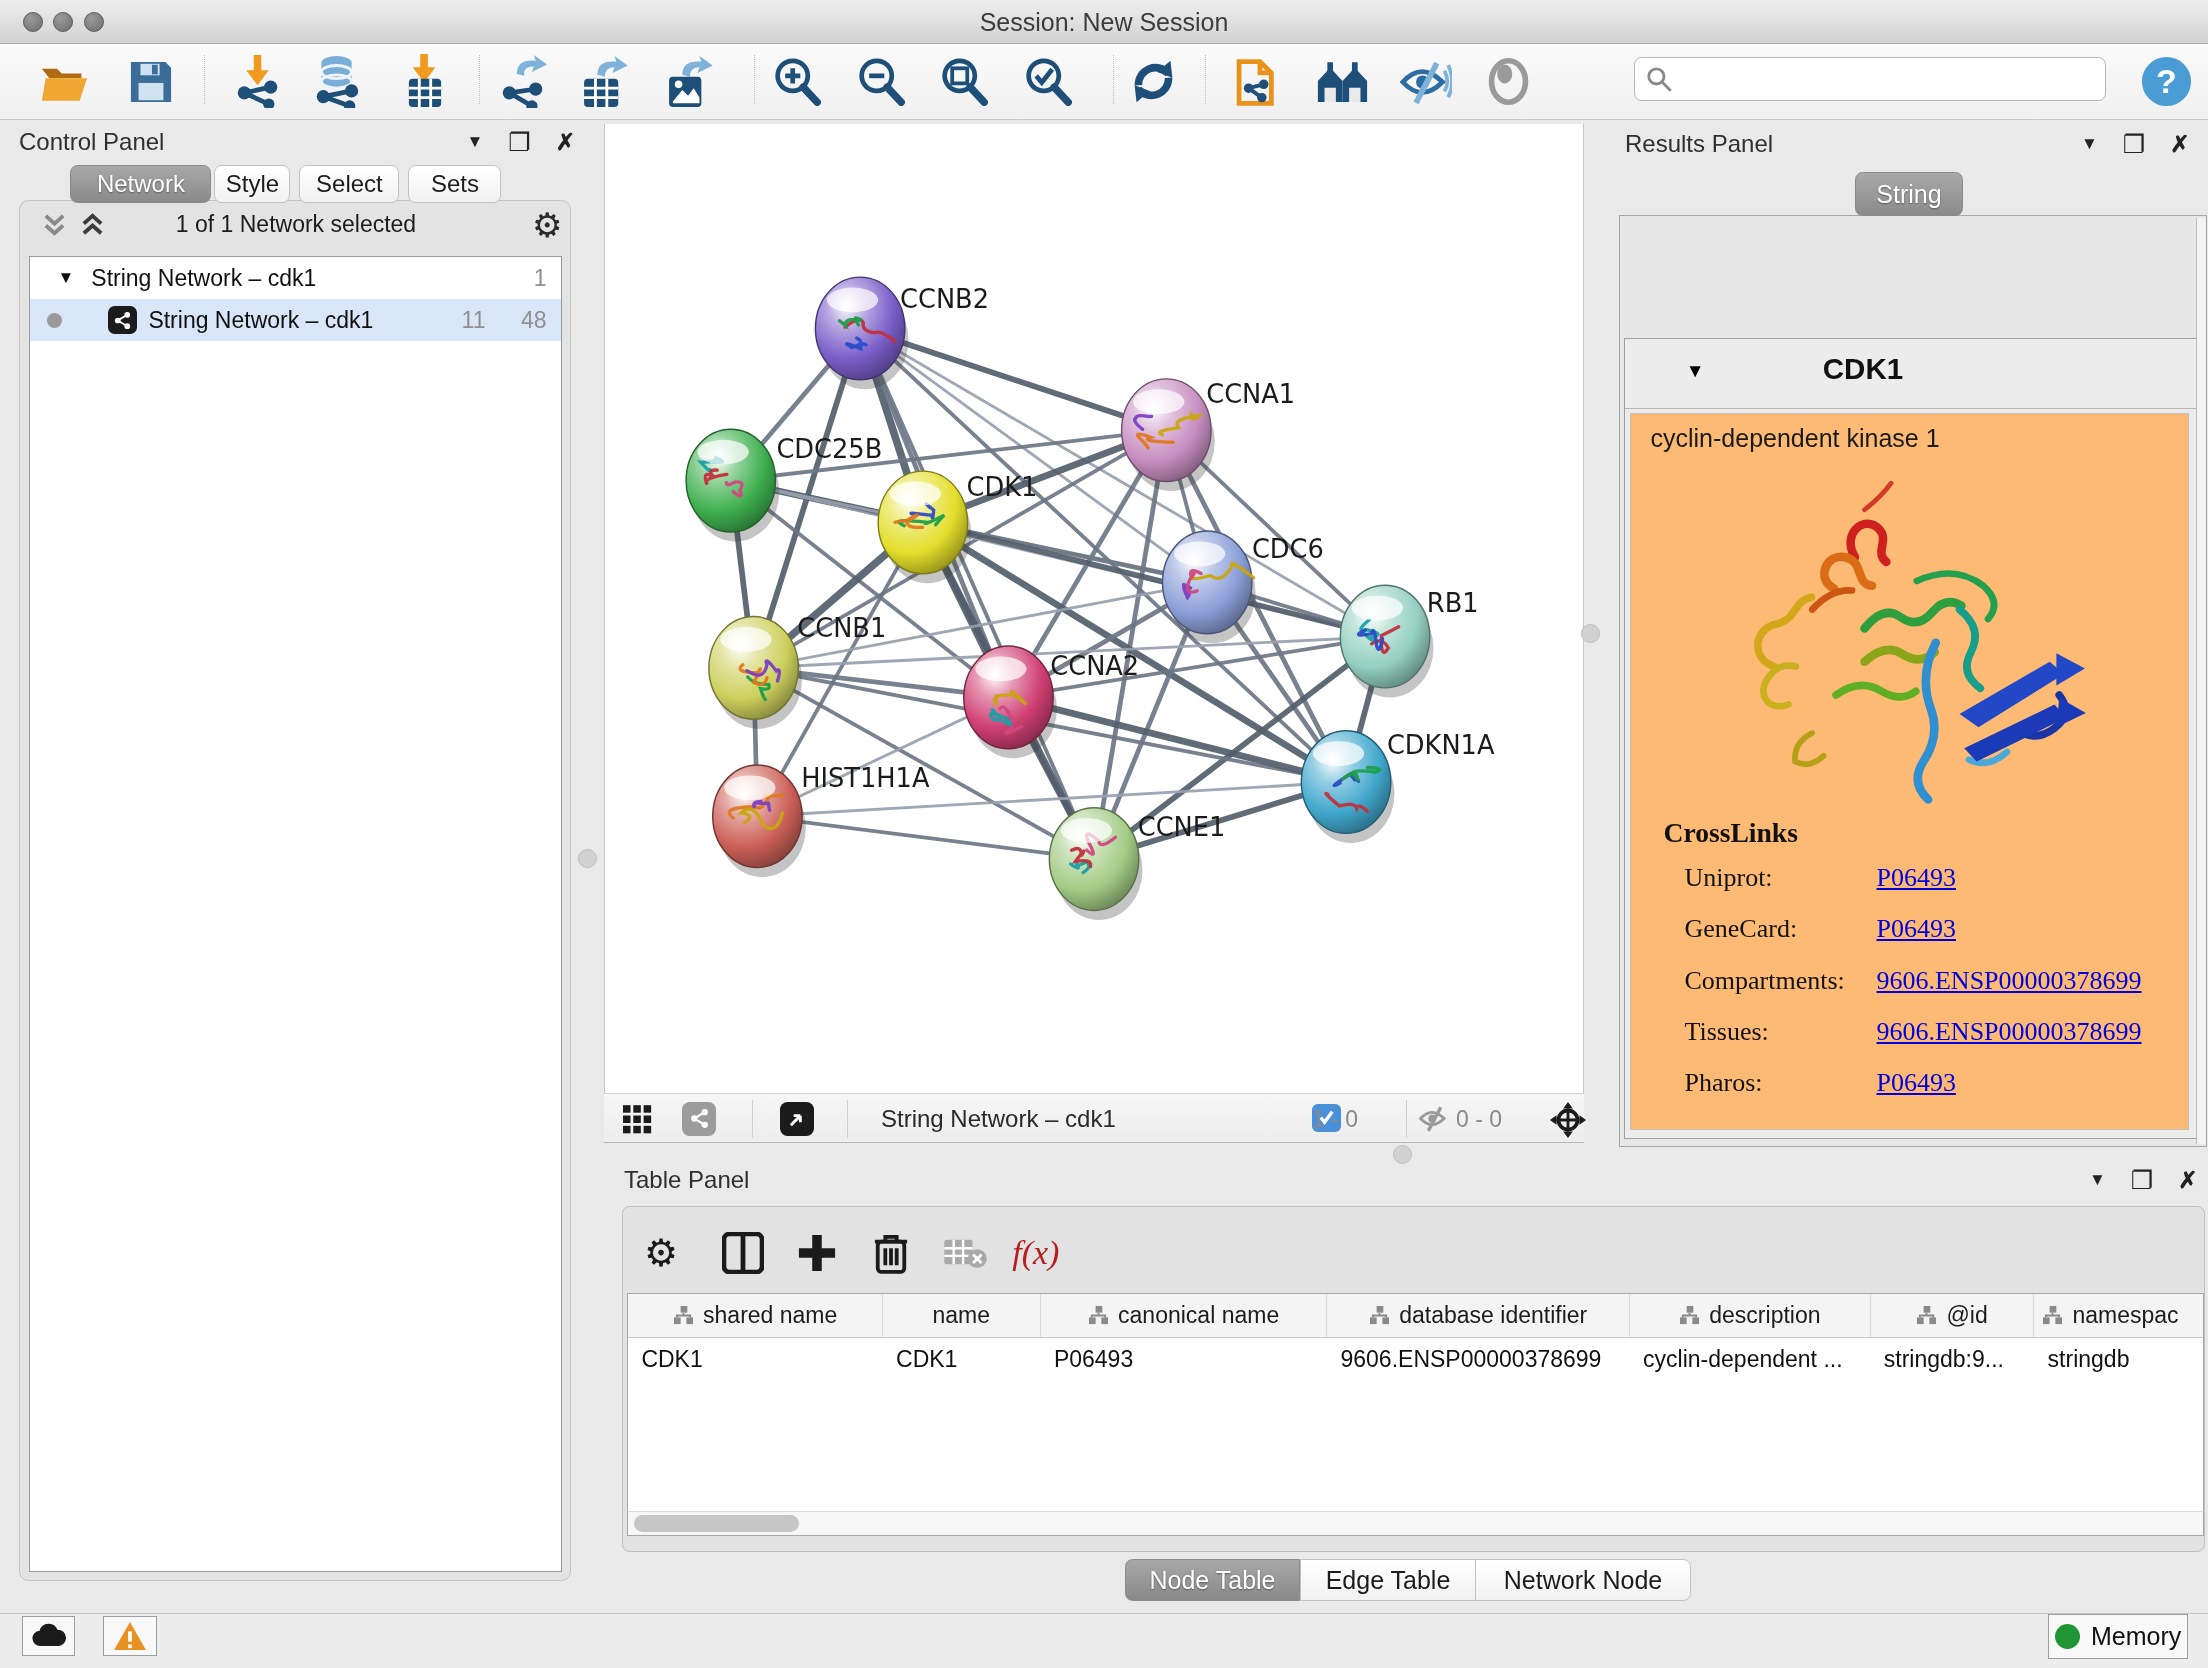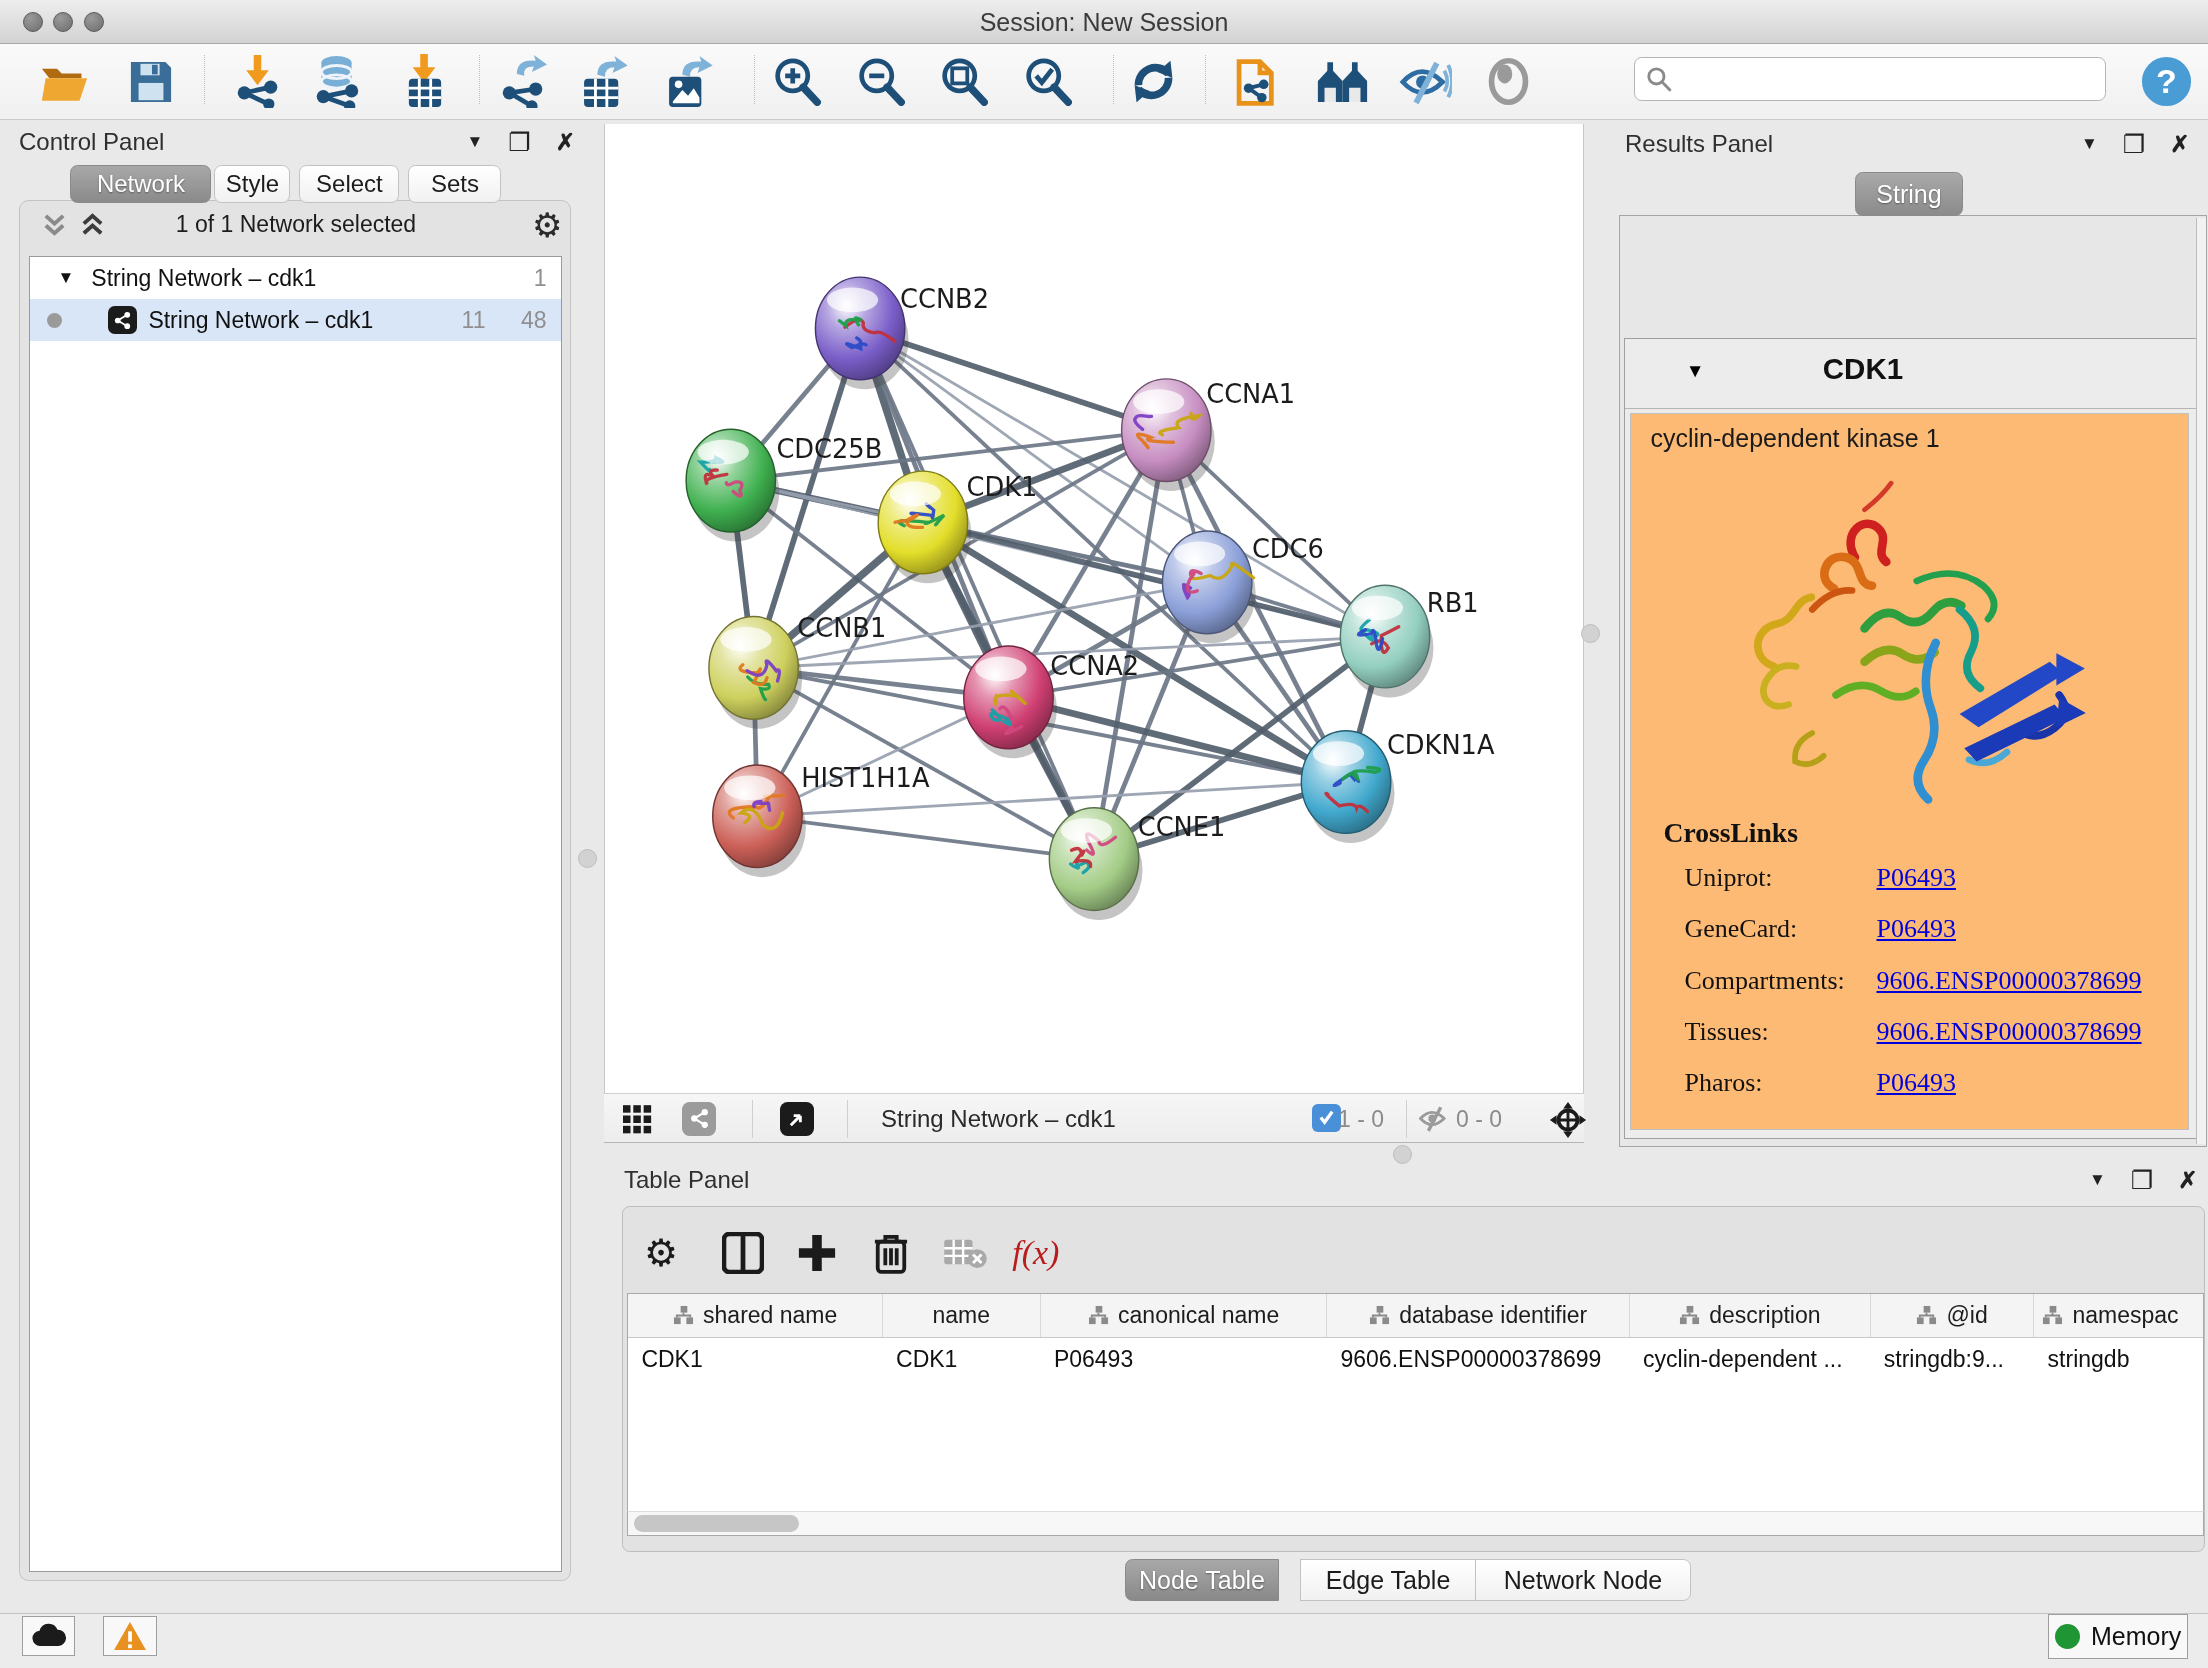--- a/index.html
+++ b/index.html
@@ -575,21 +575,21 @@
         <path d="M4 18 L14 8 M14 8 H7 M14 8 V15" stroke="#fff" stroke-width="3" fill="none"></path>
       </svg>
   </div>
   <div class="vt-sep" style="left:243px"></div>
   <div class="vt-label" style="left:277px;">String Network – cdk1</div>
   <div class="abs" style="left:708px; top:9.5px; width:28.5px; height:28.5px; background:#4a90d9; border-radius:5.7px; display:flex; align-items:center; justify-content:center;">
     <svg width="19" height="19" viewBox="0 0 20 20">
         <path d="M4 10 L8 15 L16 4" stroke="#fff" stroke-width="3.5" fill="none"></path>
       </svg>
   </div>
-  <div class="vt-count" style="left:734px;text-align:right;">1 - 0</div>
+  <div class="vt-count" style="left:708px;text-align:right;">1 - 0</div>
   <div class="vt-sep" style="left:802px"></div>
   <svg class="abs" style="left:814px; top:11.4px;" width="32" height="27" viewBox="0 0 56 48">
       <path d="M4 24 Q24 2 46 24 Q24 46 4 24 Z" fill="none" stroke="#9a9a9a" stroke-width="5"></path>
       <circle cx="25" cy="24" r="7" fill="#9a9a9a"></circle>
       <path d="M40 4 L18 46" stroke="#9a9a9a" stroke-width="6"></path>
     </svg>
   <div class="vt-count" style="left:852px;">0 - 0</div>
   <svg class="abs" style="left:944px; top:5.7px;" width="40" height="40" viewBox="0 0 42 42">
     <circle cx="21" cy="21" r="10" fill="none" stroke="#1b1b1b" stroke-width="4"></circle>
     <path d="M21 2 L16 9 H26 Z M21 40 L16 33 H26 Z M2 21 L9 16 V26 Z M40 21 L33 16 V26 Z" fill="#1b1b1b"></path>
@@ -762,21 +762,21 @@
         <div class="td" style="width:303px;">9606.ENSP00000378699</div>
         <div class="td" style="width:241px;">cyclin-dependent ...</div>
         <div class="td" style="width:164px;">stringdb:9...</div>
         <div class="td" style="width:169px;">stringdb</div>
       </div>
     </div>
     <div id="tp-hscroll">
       <div id="tp-thumb"></div>
     </div>
   </div>
-  <div class="bottab sel" style="left:516px; width:154px; border-radius:7.6px 0 0 7.6px;">Node Table</div>
+  <div class="bottab sel" style="left:516px; width:175px; border-radius:7.6px 0 0 7.6px;">Node Table</div>
   <div class="bottab" style="left:691px; width:176px;">Edge Table</div>
   <div class="bottab" style="left:866px; width:216px; border-radius:0 7.6px 7.6px 0;">Network Node</div>
 </div>
 
 <div class="abs" id="statusbar">
   <div class="sb-btn" style="left:22px; width:53px;">
     <svg width="34" height="25" viewBox="0 0 36 26">
         <path d="M9 24 a8 8 0 0 1 -1 -16 a10 10 0 0 1 19 -1 a7 7 0 0 1 1 17 Z" fill="#1b1b1b"></path>
       </svg>
   </div>

